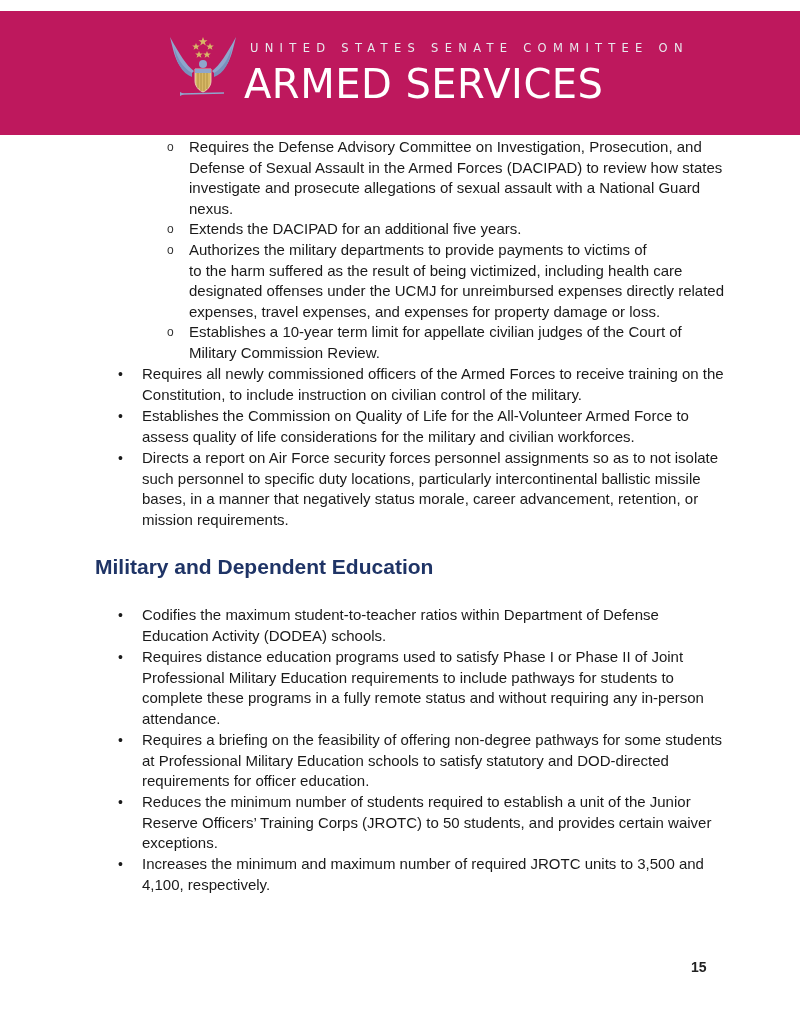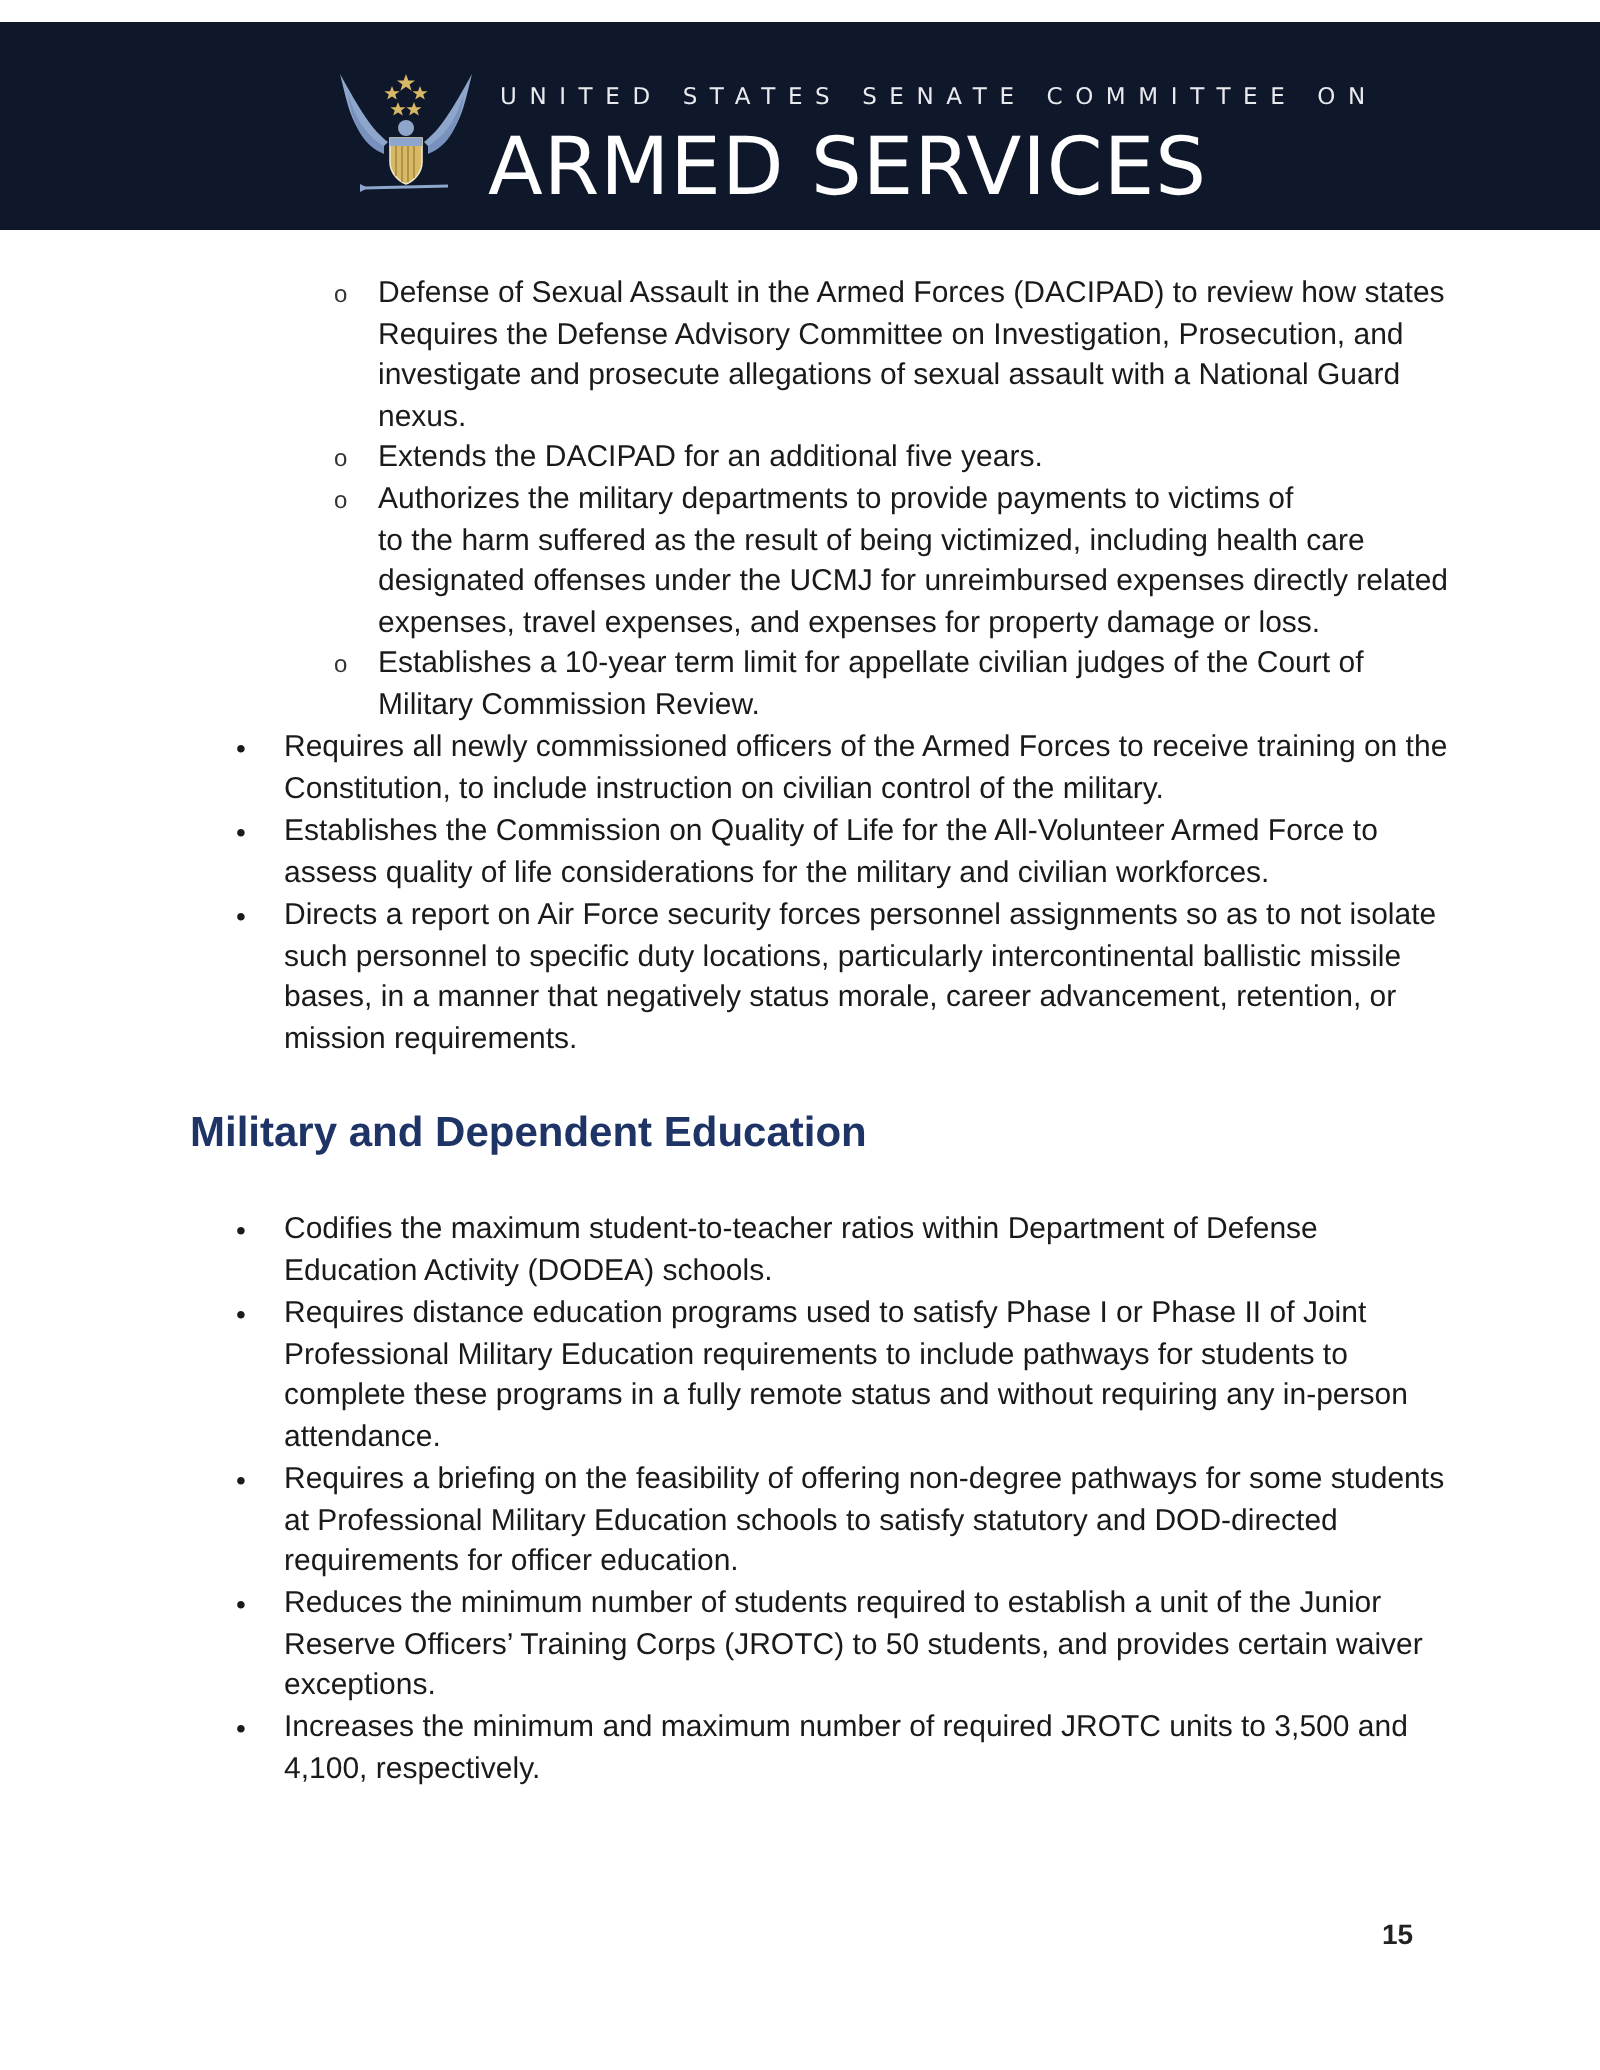--- a/index.html
+++ b/index.html
@@ -1,19 +1,19 @@
 <!DOCTYPE html>
 <html><head>
 <meta charset="utf-8">
 <style>
   html, body { margin: 0; padding: 0; background: #ffffff; }
   body { width: 800px; height: 1035px; position: relative; overflow: hidden;
          font-family: "Liberation Sans", sans-serif; color: #1a1a1a; }
-  .banner { position: absolute; left: 0; top: 11px; width: 800px; height: 104px;
-            background: #0f172a; }
+  .banner { position: absolute; left: 0; top: 11px; width: 800px; height: 124px;
+            background: #be185d; }
   .logo { position: absolute; left: 168px; top: 22px; width: 70px; height: 66px; }
   .banner-sub { position: absolute; left: 250px; top: 30px; color: #e8eaee;
                 font-size: 11.5px; letter-spacing: 6.3px; font-family: "DejaVu Sans", sans-serif; white-space: nowrap; }
   .banner-title { position: absolute; left: 244px; top: 54px; color: #ffffff;
                   font-size: 40px; font-weight: normal; letter-spacing: 0.5px;
                   font-family: "DejaVu Sans", sans-serif; white-space: nowrap; line-height: 38px; }
   .content { position: absolute; left: 0; top: 0; width: 800px; }
   .line { font-size: 15px; line-height: 20.6px; white-space: nowrap; }
   .item { position: absolute; }
   .marker { position: absolute; font-size: 13px; line-height: 20.6px; }
@@ -53,22 +53,22 @@
     <path d="M12 59 L16 61 L12 63 Z" fill="#8fa6cc"></path>
   </svg>
   <div class="banner-sub">UNITED STATES SENATE COMMITTEE ON</div>
   <div class="banner-title">ARMED SERVICES</div>
 </div>
 
 <div class="content">
 
   <div class="item sub" style="left:189px; top:137px;">
     <span class="marker">o</span>
+    <div class="line">Requires the Defense Advisory Committee on Investigation, Prosecution, and</div>
     <div class="line">Defense of Sexual Assault in the Armed Forces (DACIPAD) to review how states</div>
-    <div class="line">Requires the Defense Advisory Committee on Investigation, Prosecution, and</div>
     <div class="line">investigate and prosecute allegations of sexual assault with a National Guard</div>
     <div class="line">nexus.</div>
   </div>
   <div class="item sub" style="left:189px; top:219px;">
     <span class="marker">o</span>
     <div class="line">Extends the DACIPAD for an additional five years.</div>
   </div>
   <div class="item sub" style="left:189px; top:240px;">
     <span class="marker">o</span>
     <div class="line">Authorizes the military departments to provide payments to victims of</div>

